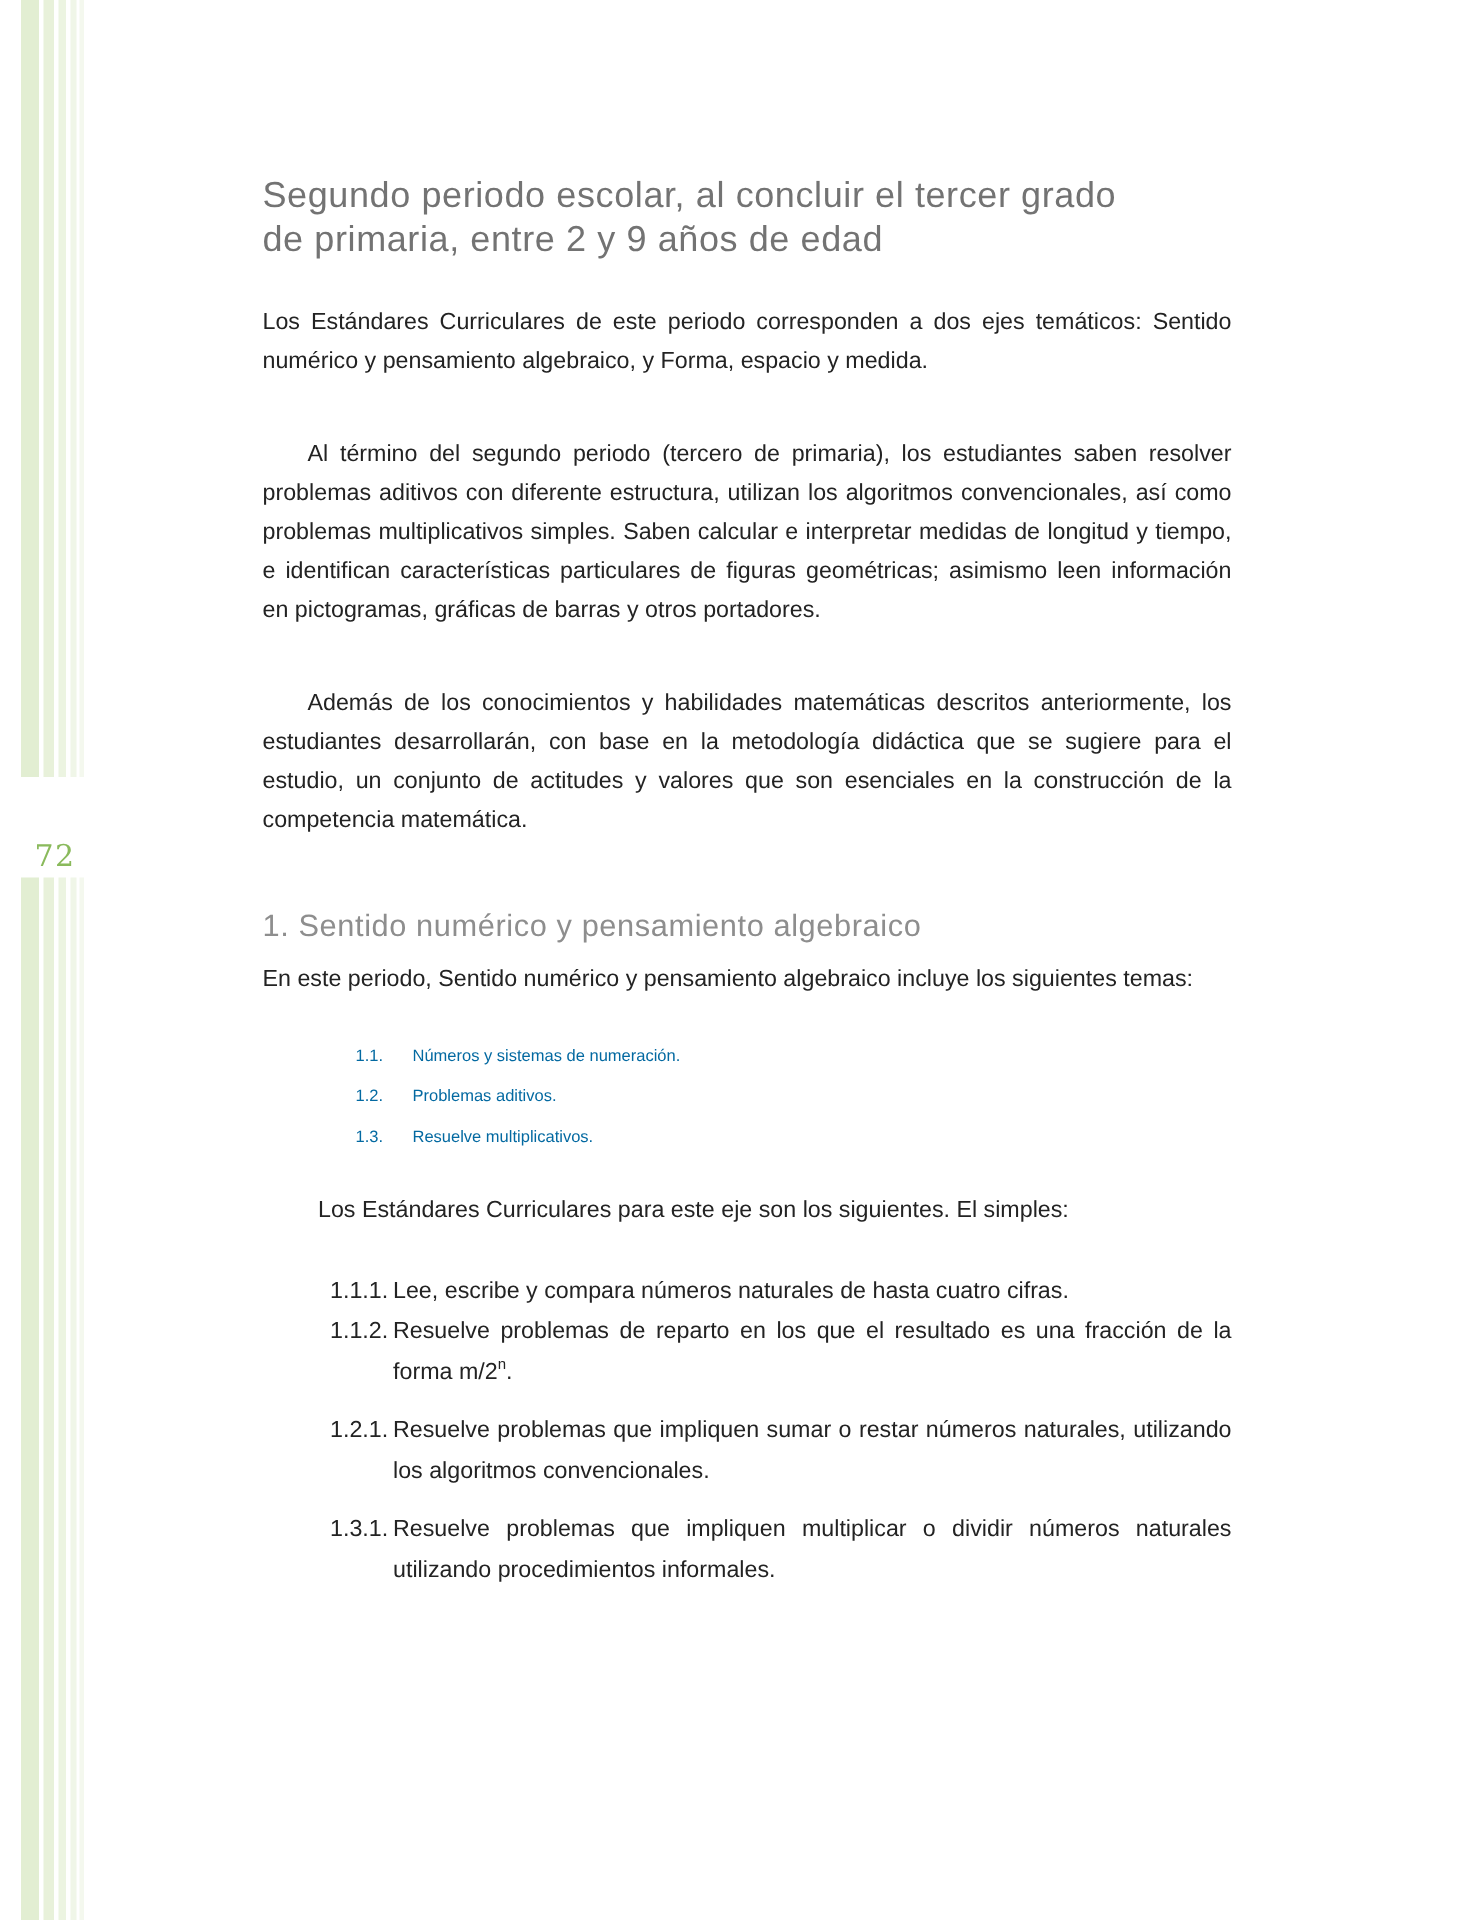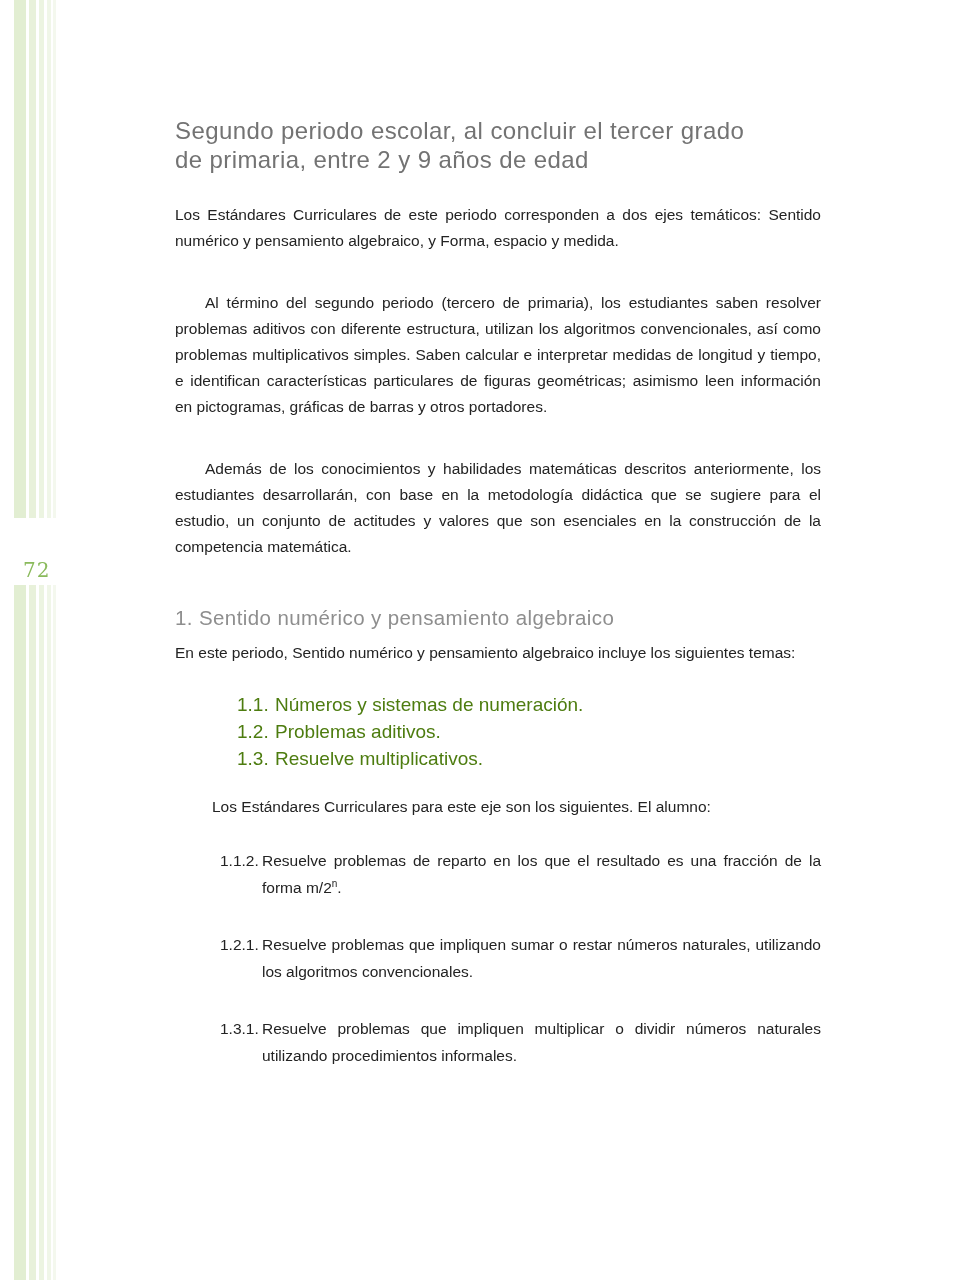--- a/index.html
+++ b/index.html
@@ -65,31 +65,31 @@
     margin: 46px 0 0 0;
     font-size: 20.5px;
     line-height: 24px;
     font-weight: normal;
     letter-spacing: 0.4px;
     color: #8e8e8e;
   }
   .section-intro { margin-top: 10px; }
 
   .topics { margin-top: 25px; }
-  .topic-row { display: flex; padding-left: 62px; line-height: 27px; font-size: 19px; color: #4d7c0f; }
+  .topic-row { display: flex; padding-left: 62px; line-height: 27px; font-size: 11px; color: #0369a1; }
   .t-num { width: 38px; flex: none; }
   .t-text { flex: 1; }
 
   .standards-intro { margin-top: 22px; padding-left: 37px; text-align: left; }
 
   .standards { margin-top: 27px; }
   .standard-row { display: flex; padding-left: 45px; line-height: 27px; font-size: 15.5px; color: #232323; }
   .s-num { width: 42px; flex: none; }
   .s-text { flex: 1; text-align: justify; hyphens: auto; }
-  .group-gap { margin-top: 30px; }
+  .group-gap { margin-top: 12px; }
 
   sup { font-size: 10px; line-height: 0; vertical-align: super; }
 </style>
 </head>
 <body>
 
 <div class="page">
 
   <div class="stripes stripes-top">
     <div class="stripe s1"></div>
@@ -134,23 +134,27 @@
       <div class="topic-row">
         <span class="t-num">1.2.</span>
         <span class="t-text">Problemas aditivos.</span>
       </div>
       <div class="topic-row">
         <span class="t-num">1.3.</span>
         <span class="t-text">Resuelve multiplicativos.</span>
       </div>
     </div>
 
-    <p class="standards-intro">Los Estándares Curriculares para este eje son los siguientes. El alumno:</p>
+    <p class="standards-intro">Los Estándares Curriculares para este eje son los siguientes. El simples:</p>
 
     <div class="standards">
+      <div class="standard-row">
+        <span class="s-num">1.1.1.</span>
+        <span class="s-text">Lee, escribe y compara números naturales de hasta cuatro cifras.</span>
+      </div>
       <div class="standard-row">
         <span class="s-num">1.1.2.</span>
         <span class="s-text"><span>Resuelve problemas de reparto en los que el resultado es una fracción de la forma m/2</span><sup>n</sup><span>.</span></span>
       </div>
       <div class="standard-row group-gap">
         <span class="s-num">1.2.1.</span>
         <span class="s-text">Resuelve problemas que impliquen sumar o restar números naturales, utilizando los algoritmos convencionales.</span>
       </div>
       <div class="standard-row group-gap">
         <span class="s-num">1.3.1.</span>

